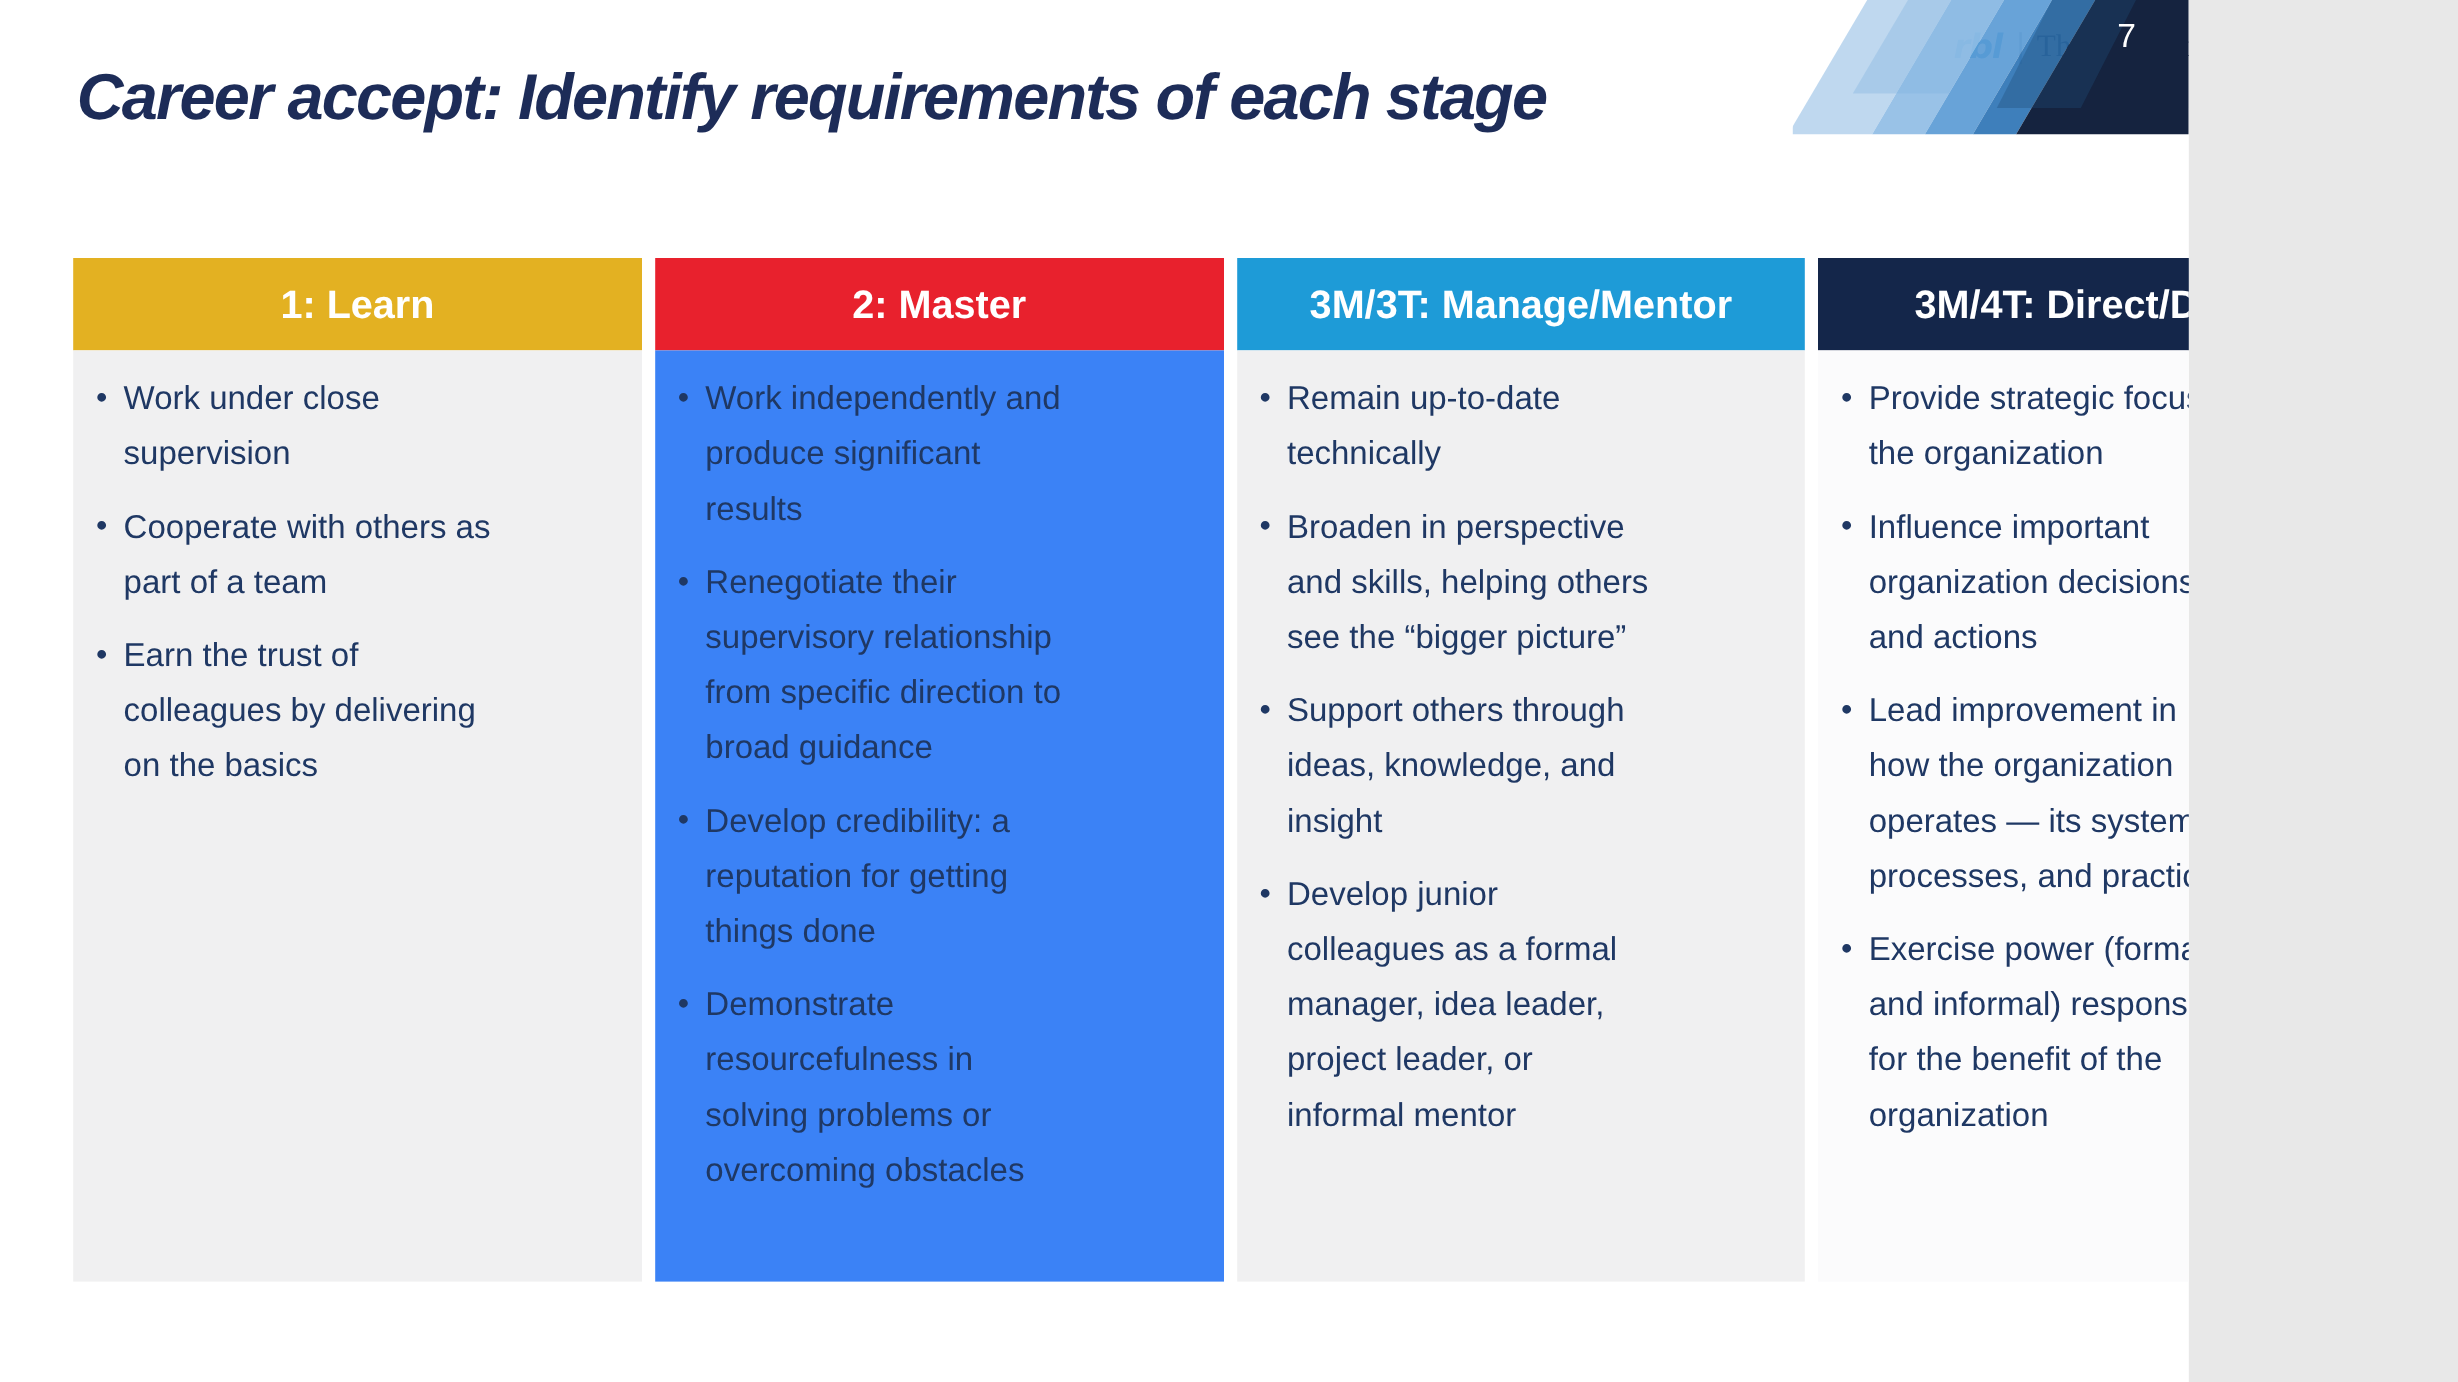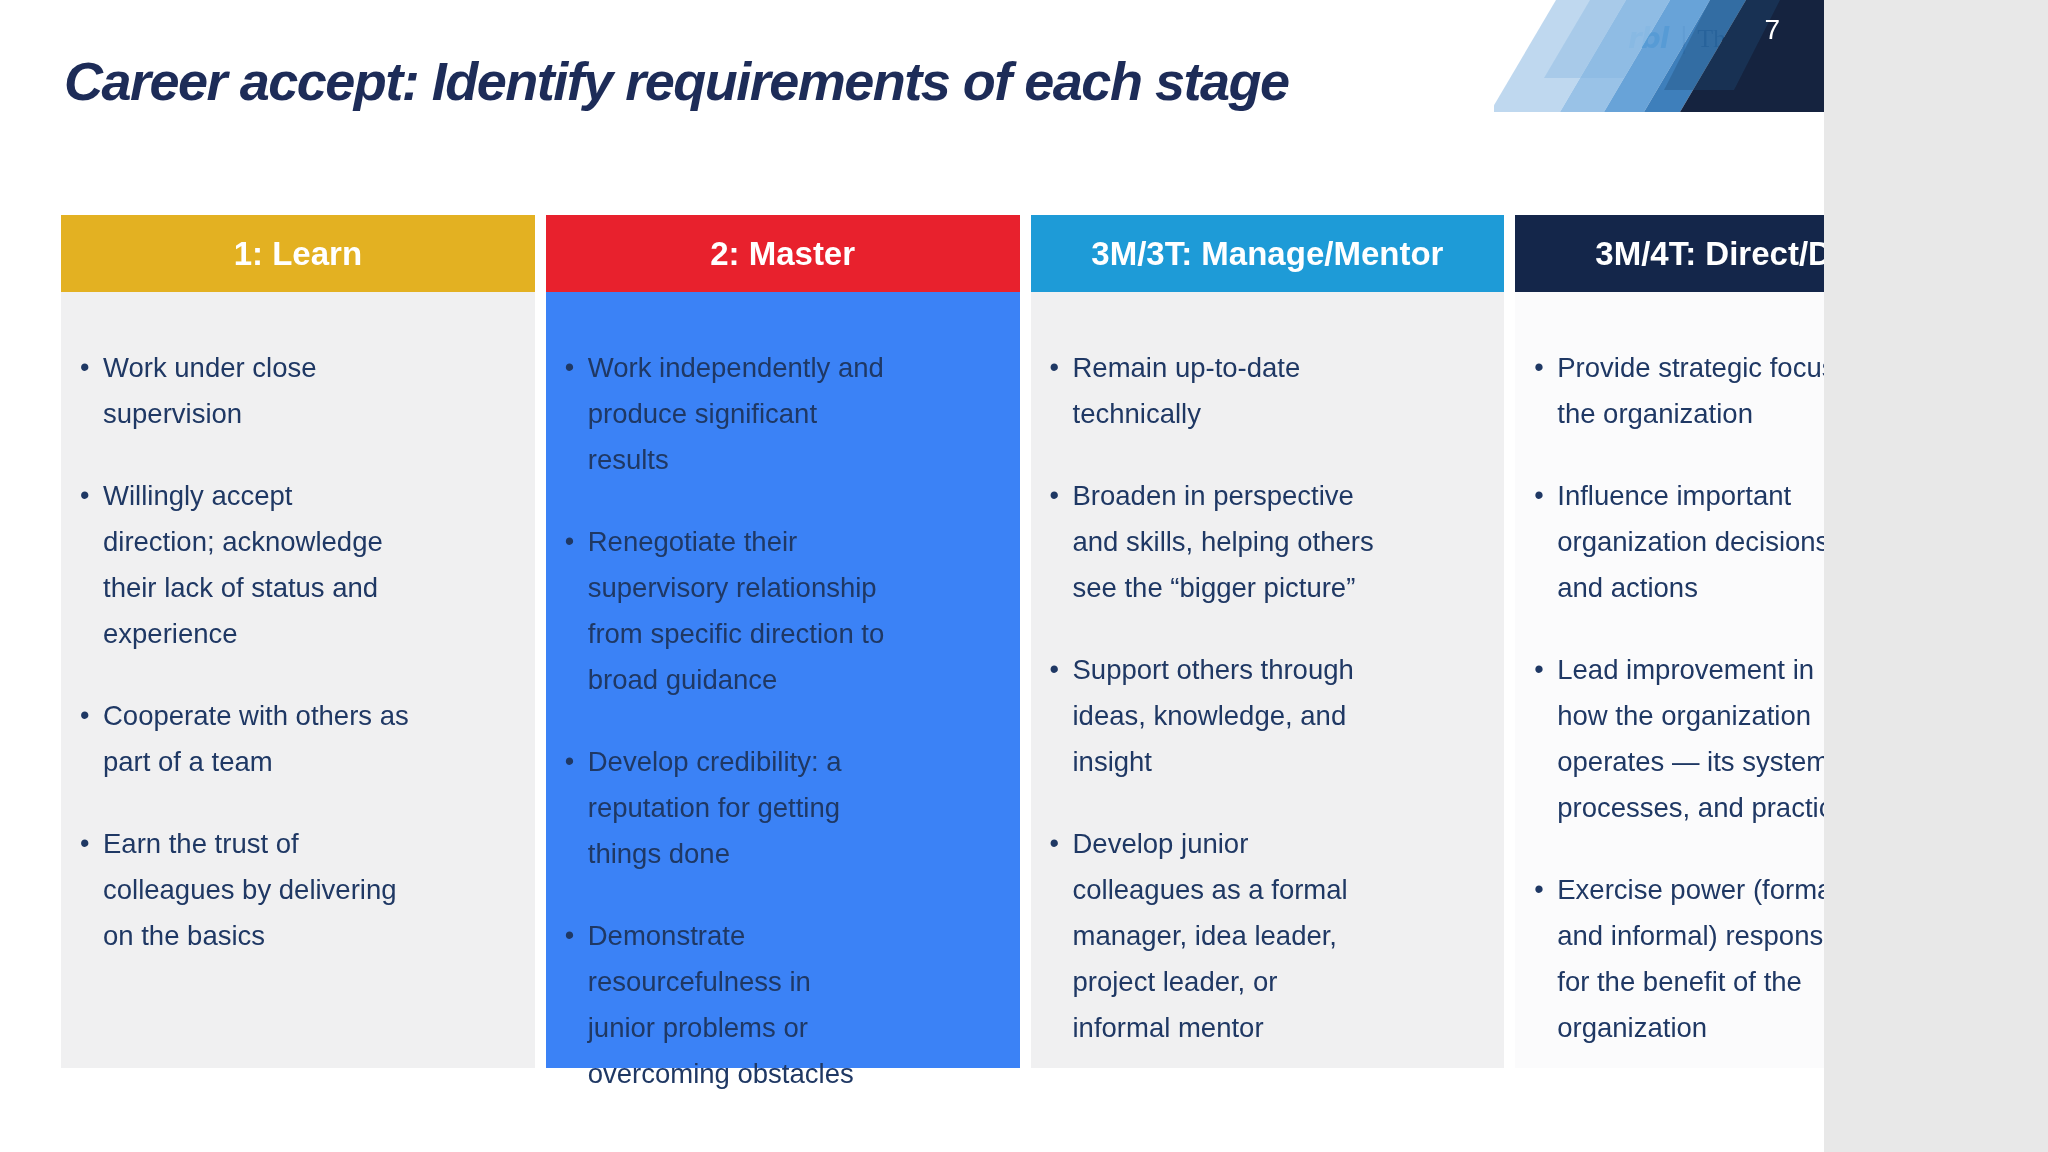--- a/index.html
+++ b/index.html
@@ -61,21 +61,20 @@
   .col-body{
     height:776px;box-sizing:border-box;
     padding:17px 12px 0 14px;
   }
   .bullet{
     position:relative;
     padding-left:28px;margin-bottom:15px;
     font-size:27.5px;line-height:46px;
     color:#1f3864;
     white-space:pre-line;
-    margin-top:36px;
   }
   .bullet::before{
     content:"\2022";
     position:absolute;left:5px;top:-1px;
     font-size:27px;color:#1f3864;
   }
 </style>
 </head>
 <body>
 
@@ -100,24 +99,20 @@
 
   <div class="title">Career accept: Identify requirements of each stage</div>
 
   <div class="columns">
 
     <div class="column">
       <div class="col-header" style="background-color: rgb(227, 177, 34);">1: Learn</div>
       <div class="col-body" style="background-color: rgb(240, 240, 241);">
         <div class="bullet">Work under close
 supervision</div>
-        <div class="bullet">Willingly accept
-direction; acknowledge
-their lack of status and
-experience</div>
         <div class="bullet">Cooperate with others as
 part of a team</div>
         <div class="bullet">Earn the trust of
 colleagues by delivering
 on the basics</div>
       </div>
     </div>
 
     <div class="column">
       <div class="col-header" style="background-color: rgb(232, 33, 45);">2: Master</div>
@@ -127,21 +122,21 @@
 results</div>
         <div class="bullet">Renegotiate their
 supervisory relationship
 from specific direction to
 broad guidance</div>
         <div class="bullet">Develop credibility: a
 reputation for getting
 things done</div>
         <div class="bullet">Demonstrate
 resourcefulness in
-junior problems or
+solving problems or
 overcoming obstacles</div>
       </div>
     </div>
 
     <div class="column">
       <div class="col-header" style="background-color: rgb(30, 155, 215);">3M/3T: Manage/Mentor</div>
       <div class="col-body" style="background-color: rgb(240, 240, 241);">
         <div class="bullet">Remain up-to-date
 technically</div>
         <div class="bullet">Broaden in perspective

